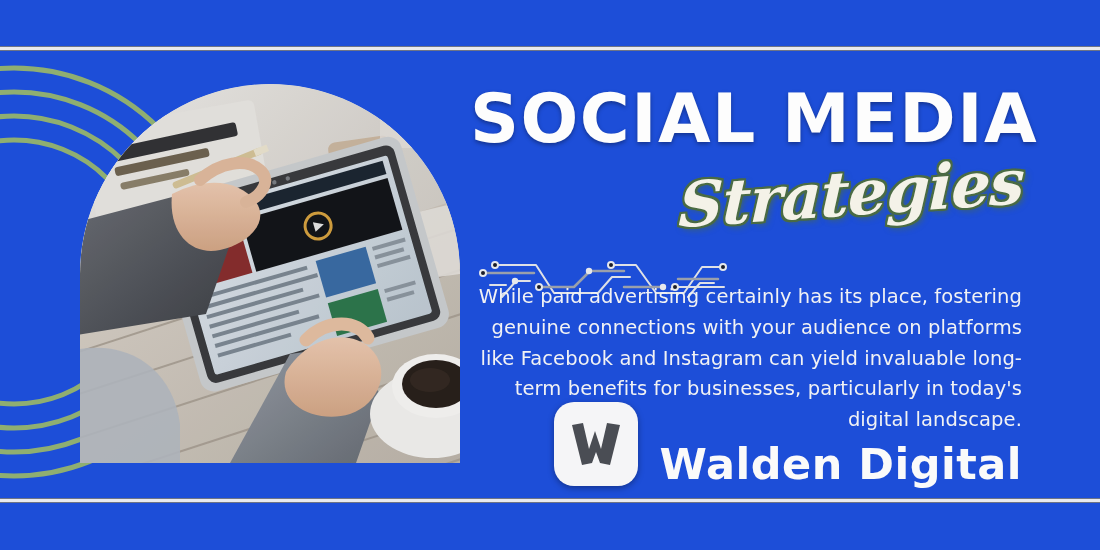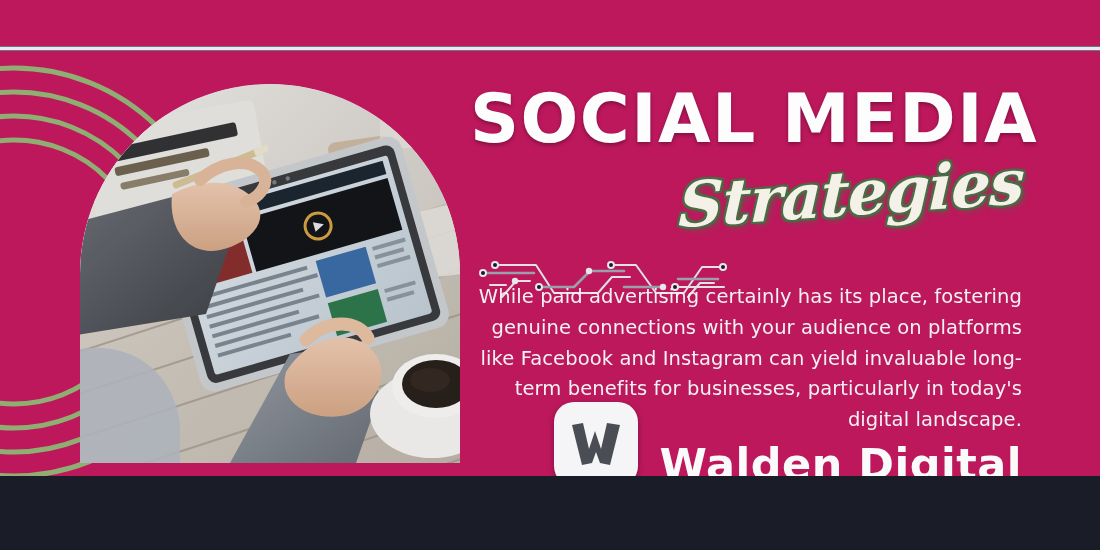--- a/index.html
+++ b/index.html
@@ -7,22 +7,22 @@
   body {
     background:#1a1d28;
     font-family:"Liberation Sans", sans-serif;
     position:relative;
   }
 
   .banner {
     position:absolute;
     inset:0;
     width:1100px;
-    height:476px;
-    background:#be185d;
+    height:550px;
+    background:#1d4ed8;
     overflow:hidden;
   }
 
   
   .rule {
     position:absolute;
     left:0; width:1100px;
     height:5px;
     background:#e9eaee;
     border-top:1px solid #6e7486;

